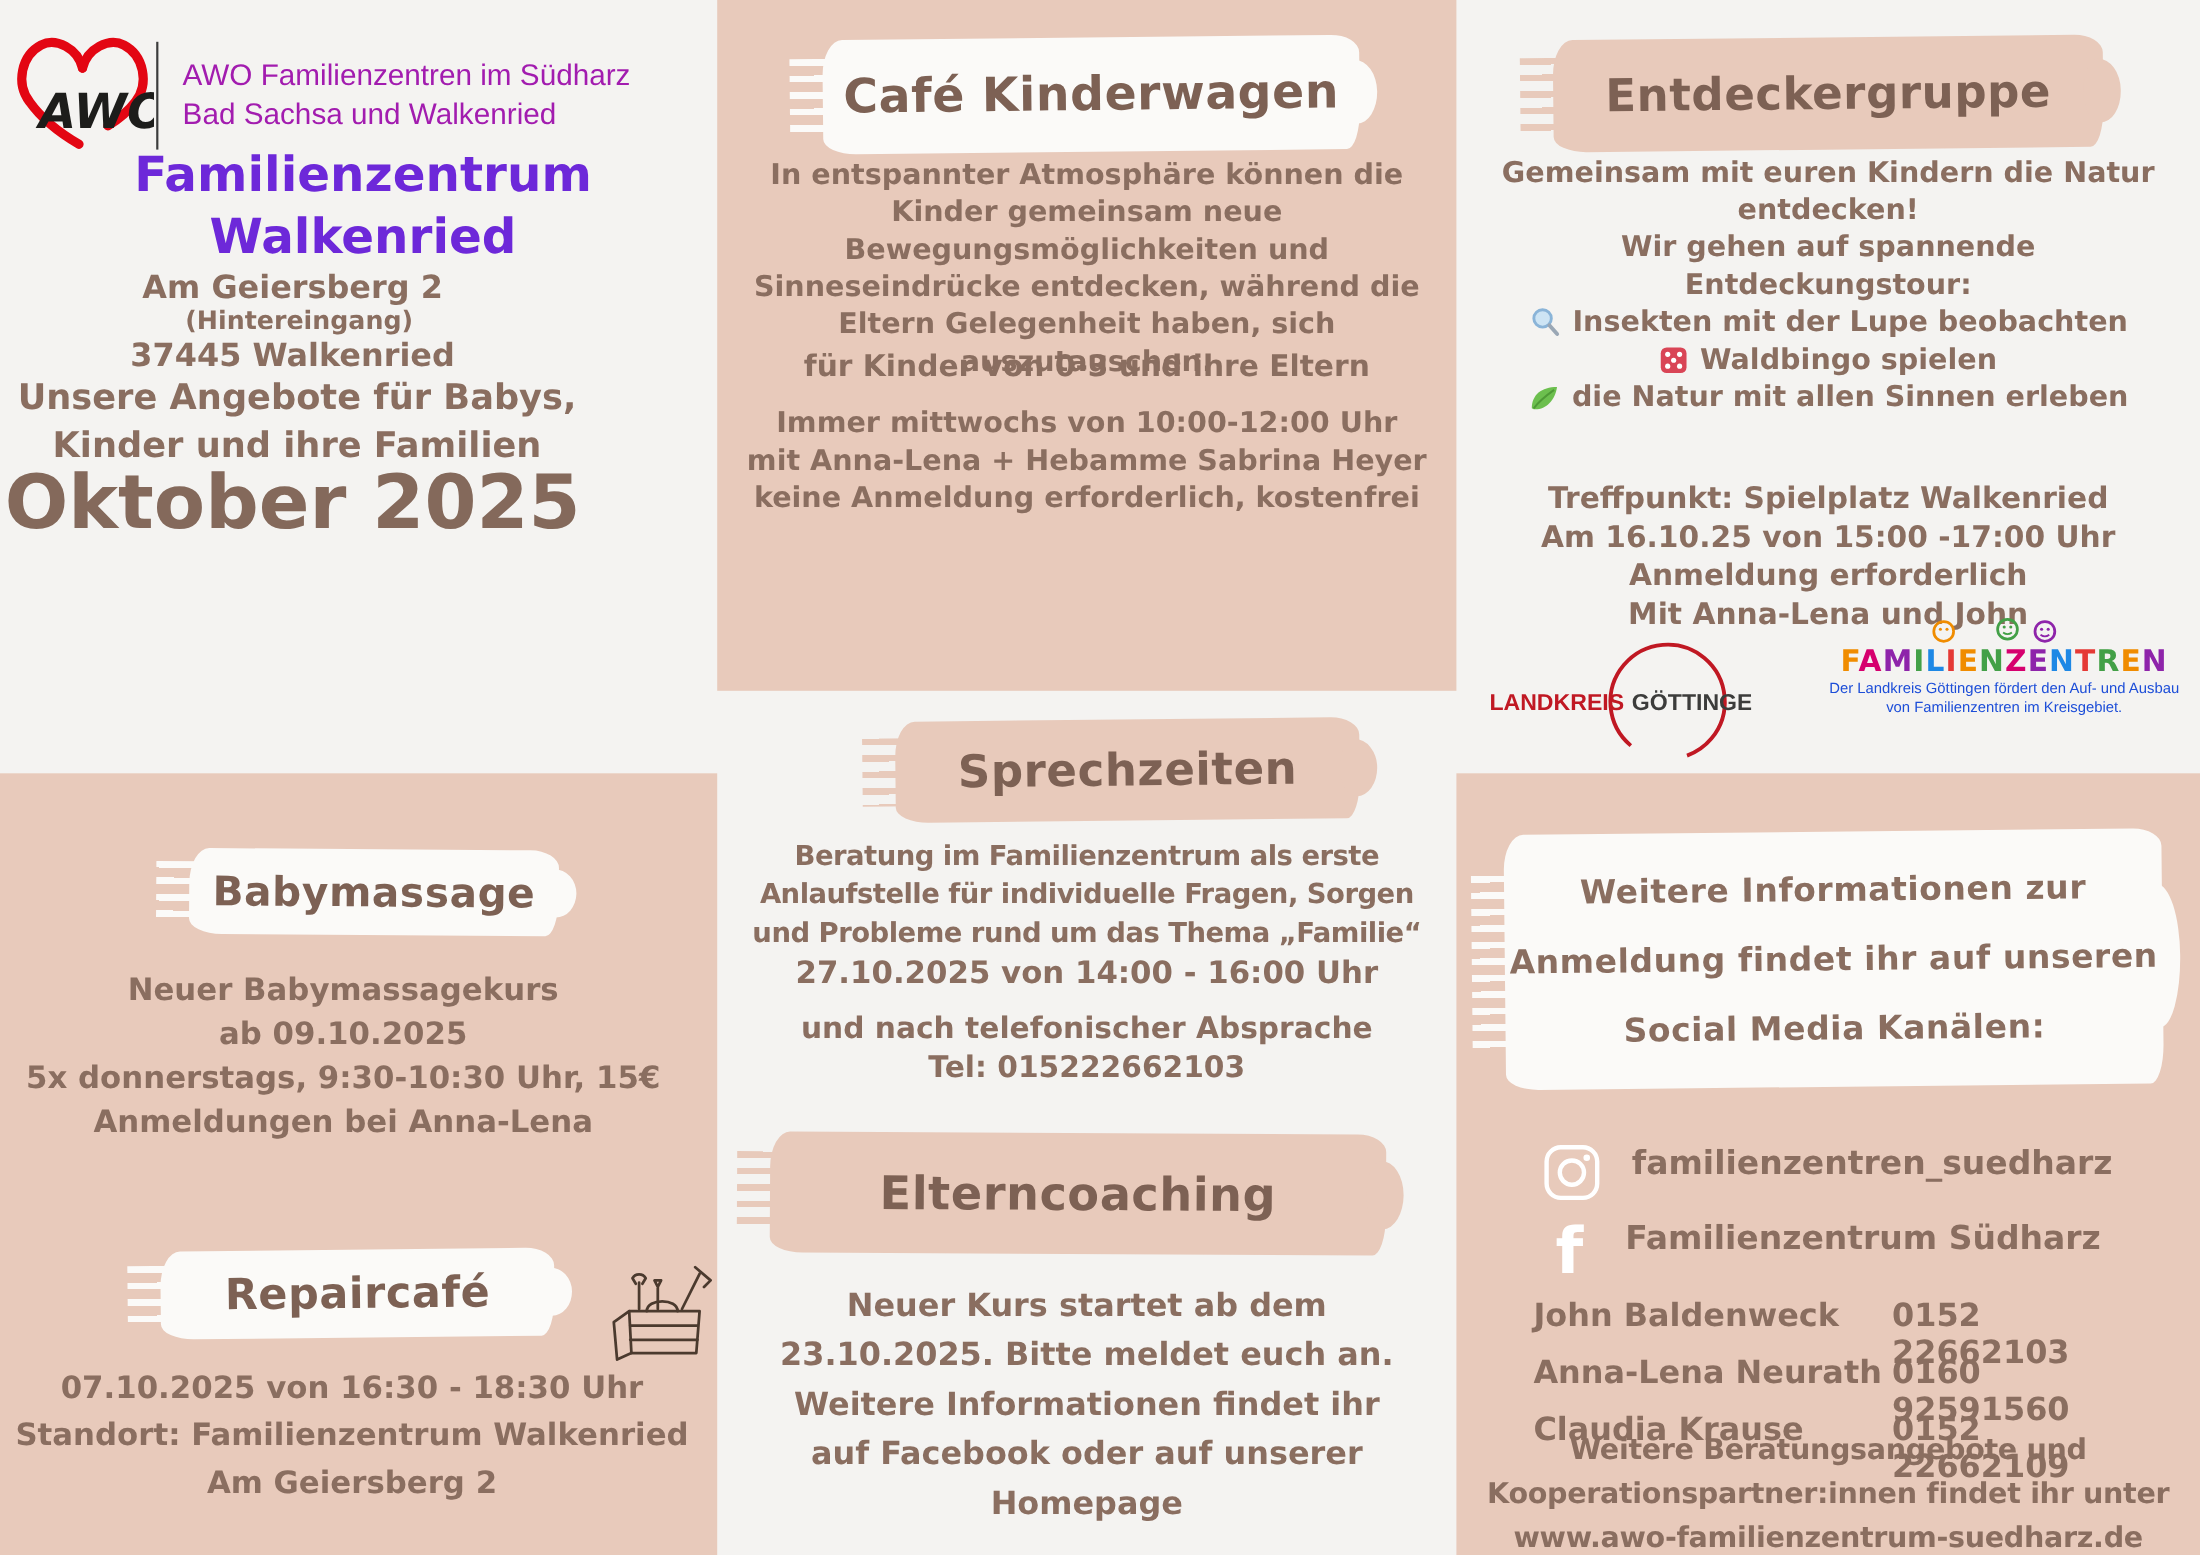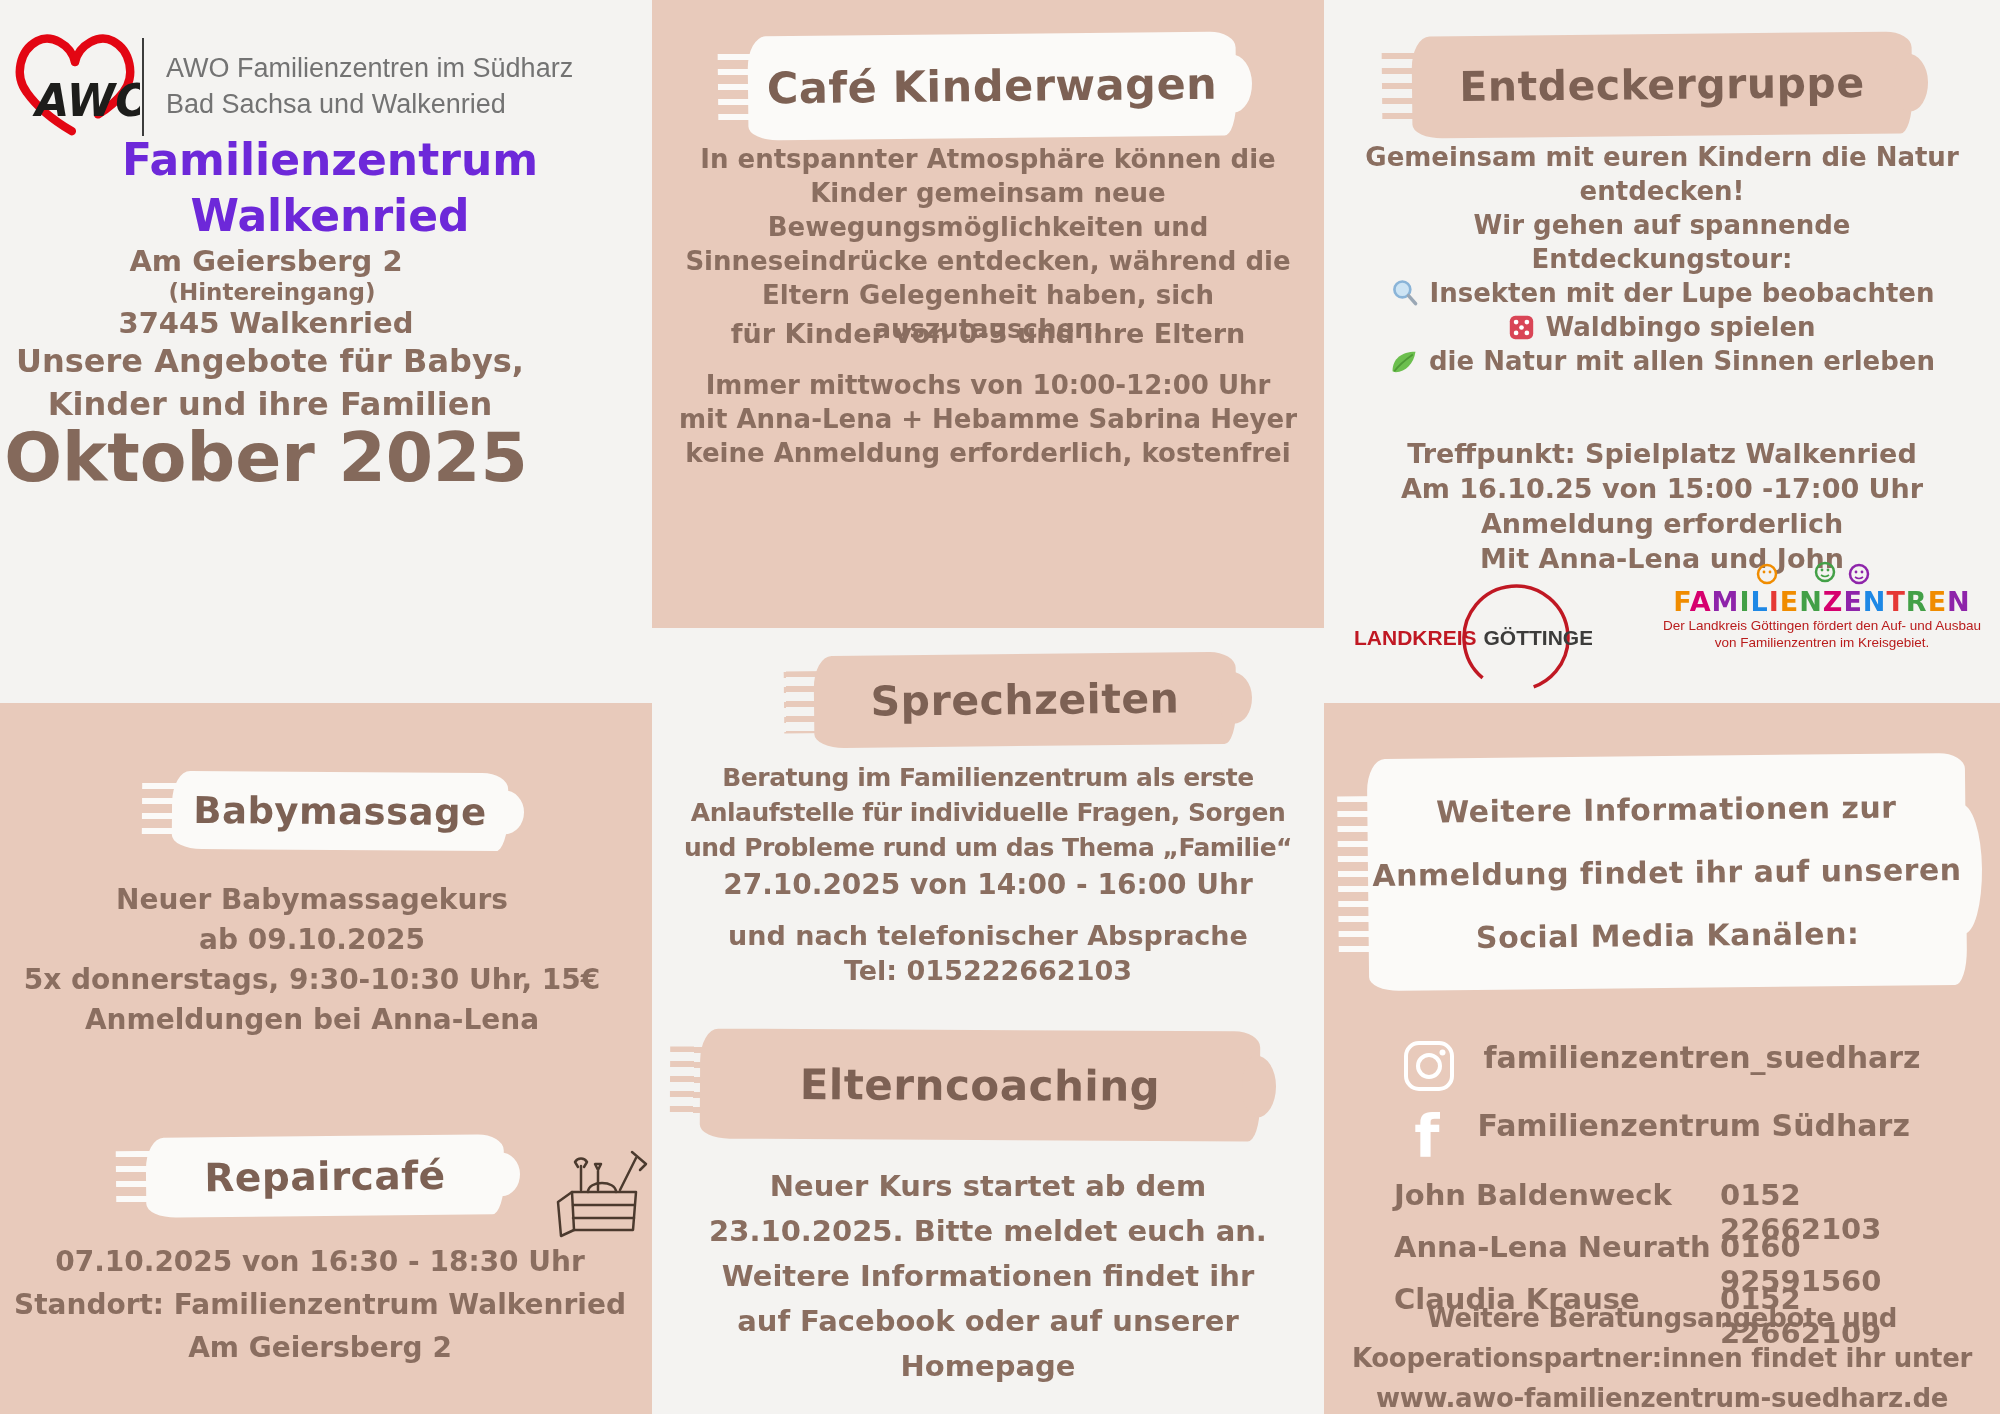--- a/index.html
+++ b/index.html
@@ -22,27 +22,27 @@
     background:repeating-linear-gradient(to bottom, var(--bc) 0 6px, transparent 6px 15px);
   }
   .brush::after{
     content:""; position:absolute; right:-16px; top:22%; bottom:22%; width:34px;
     background:var(--bc); border-radius:40% 60% 55% 45% / 50%;
   }
   .brush.white{--bc:#fbfaf8;}
   .brush.pink{--bc:#e8cabb;}
   .brush h2{position:relative;margin:0;font-weight:800;color:#7d6154;letter-spacing:.5px;z-index:2;}
   .bullet-row{display:flex;align-items:center;justify-content:center;gap:10px;}
-  .org-text{position:absolute;left:166px;top:50px;font-size:27px;line-height:36px;color:#737373;font-weight:400;font-family:"Liberation Sans", sans-serif;text-align:left;}
+  .org-text{position:absolute;left:166px;top:50px;font-size:27px;line-height:36px;color:#a21caf;font-weight:400;font-family:"Liberation Sans", sans-serif;text-align:left;}
   .divider{position:absolute;left:142px;top:38px;width:2px;height:98px;background:#3c3c3c;}
   .contact-row{display:flex;justify-content:space-between;font-size:29px;font-weight:700;height:52px;align-items:flex-start;}
   .contact-row .nm{text-align:left;}
   .contact-row .ph{width:230px;text-align:left;}
   .fz-word{font-size:27px;font-weight:800;letter-spacing:1px;white-space:nowrap;}
-  .fz-caption{font-size:13.5px;line-height:17px;color:#b91c1c;font-weight:400;font-family:"Liberation Sans", sans-serif;}
+  .fz-caption{font-size:13.5px;line-height:17px;color:#1d4ed8;font-weight:400;font-family:"Liberation Sans", sans-serif;}
   .social-row{position:absolute;display:flex;align-items:flex-start;justify-content:center;gap:28px;font-weight:700;}
 </style>
 </head>
 <body>
 
 <div id="poster">
 
   <div class="pink-rect" style="left:652px;top:0;width:672px;height:628px;"></div>
   <div class="pink-rect" style="left:0;top:703px;width:652px;height:711px;"></div>
   <div class="pink-rect" style="left:1324px;top:703px;width:676px;height:711px;"></div>

